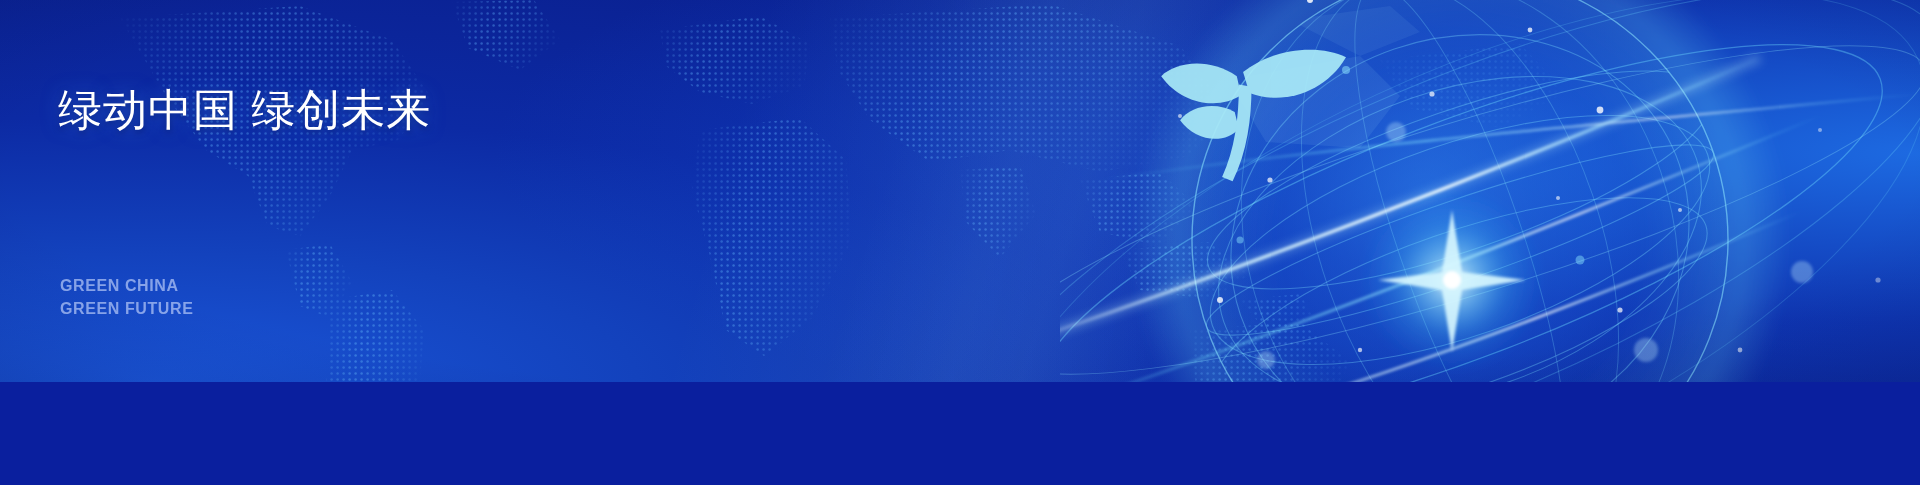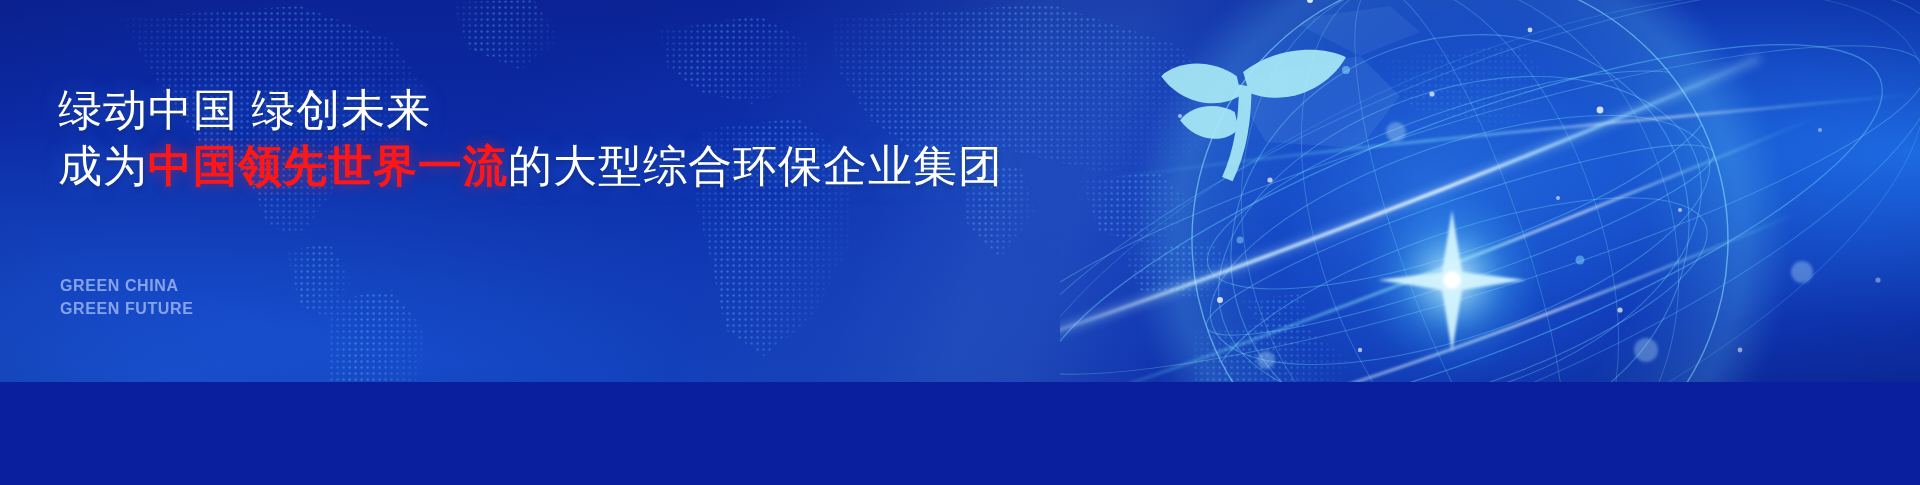--- a/index.html
+++ b/index.html
@@ -279,21 +279,20 @@
       </g>
     </svg>
   </div>
 
   <div class="vignette"></div>
 
   <div class="copy">
 
     <div class="headline">
       <span class="l1">绿动中国 绿创未来</span>
-      <span class="l2"><span>成为</span><span class="hl-red">中国领先世界一流</span><span>的大型综合环保企业集团</span></span>
     </div>
 
     <div class="tagline">
       <span>GREEN CHINA</span>
       <span>GREEN FUTURE</span>
     </div>
 
 
   </div>
 </div>

